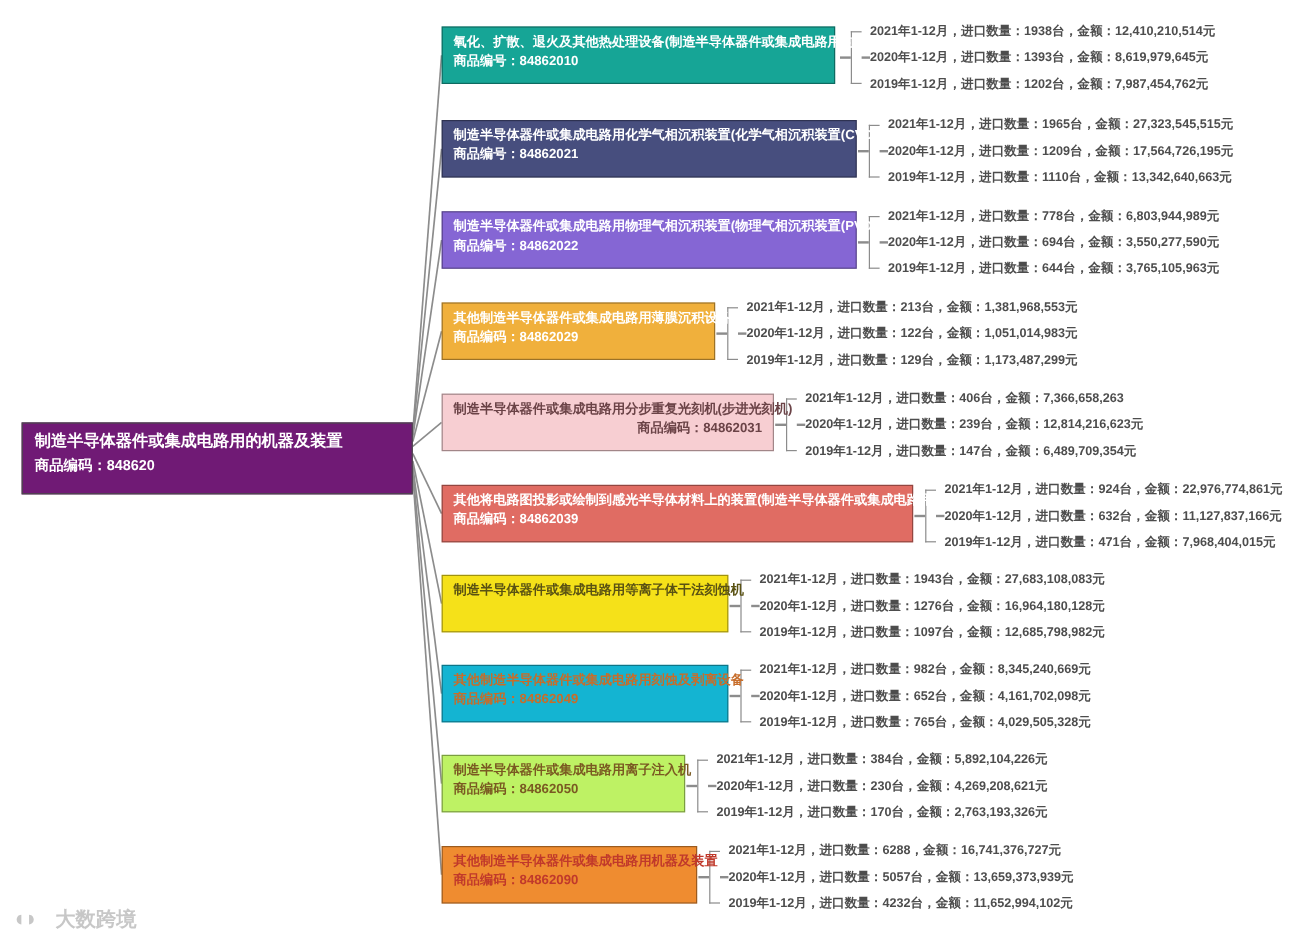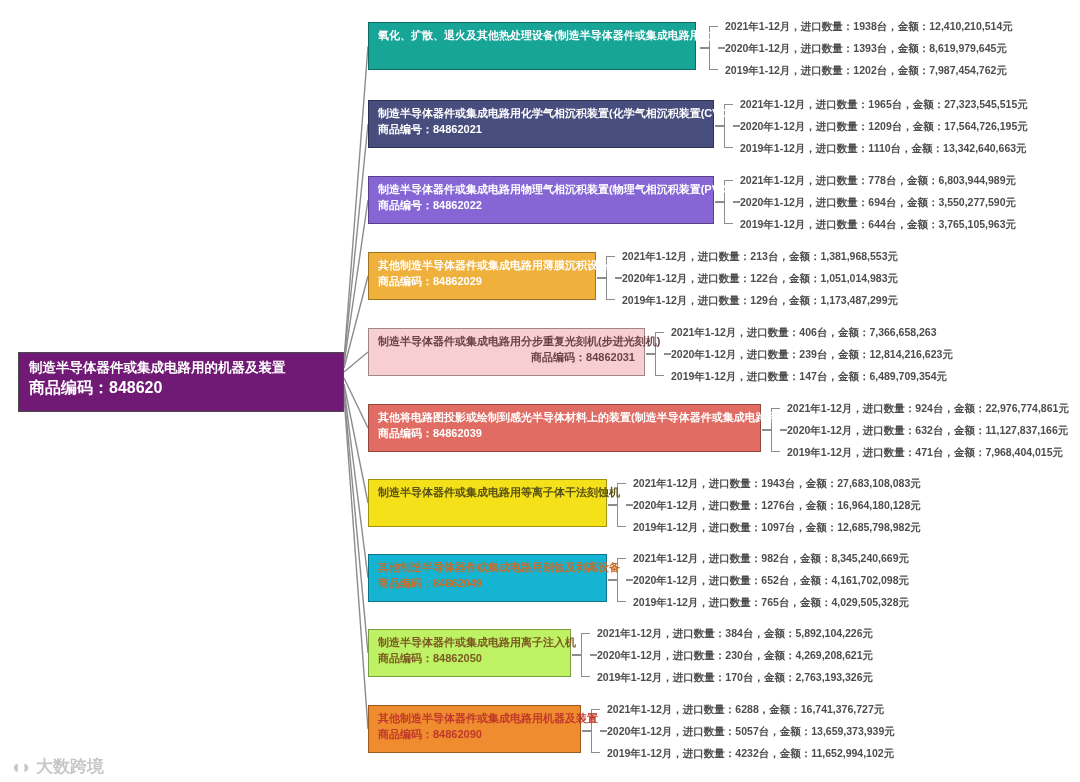--- a/index.html
+++ b/index.html
@@ -21,21 +21,21 @@
     background:#701a75;
     border:1px solid #4a4a4a;
     box-sizing:border-box;
     color:#ffffff;
     padding:5px 10px 0 10px;
     font-weight:bold;
     font-size:13.5px;
     line-height:20px;
     z-index:5;
   }
-  .root-node .l2{font-size:16px;}
+  .root-node .l2{font-size:12px;}
 
   
   .node{
     position:absolute;
     box-sizing:border-box;
     border:1px solid rgba(0,0,0,0.35);
     padding:5px 9px 4px 9px;
     font-weight:bold;
     font-size:11px;
     line-height:15.5px;
@@ -96,21 +96,21 @@
     left:10px;bottom:6px;
     display:flex;align-items:center;gap:5px;
     z-index:6;
     opacity:.55;
   }
   .watermark .mark-glyph{
     font-size:19px;color:#9a9a9a;font-weight:bold;line-height:1;
     letter-spacing:-1px;
   }
   .watermark .mark-text{
-    font-size:17px;color:#9a9a9a;font-weight:bold;line-height:1;
+    font-size:17px;color:#9a9a9a;font-weight:bold;line-height:1;margin-left:10px;
   }
 </style>
 </head>
 <body>
 
 <div id="canvas">
 
   <svg class="links" viewBox="0 0 1080 782">
     <g stroke="#8c8c8c" stroke-width="1.4" fill="none">
       <path d="M344,360 L368,46"></path>
@@ -126,20 +126,21 @@
     </g>
   </svg>
 
   <div class="root-node">
     <div class="l1">制造半导体器件或集成电路用的机器及装置</div>
     <div class="l2">商品编码：848620</div>
   </div>
 
   <div class="node" style="left:368px;top:22px;width:328px;height:48px;background:#16a596;color:#ffffff;">
     <span class="ln">氧化、扩散、退火及其他热处理设备(制造半导体器件或集成电路用的)</span>
+    <span class="ln">商品编号：84862010</span>
   </div>
   <div class="leafgroup" style="left:709px;top:26px;height:44px;">
     <div class="stub"></div>
     <div class="bracket"></div>
     <div class="midtick"></div>
     <div class="leaf first">2021年1-12月，进口数量：1938台，金额：12,410,210,514元</div>
     <div class="leaf mid">2020年1-12月，进口数量：1393台，金额：8,619,979,645元</div>
     <div class="leaf last">2019年1-12月，进口数量：1202台，金额：7,987,454,762元</div>
   </div>
 

